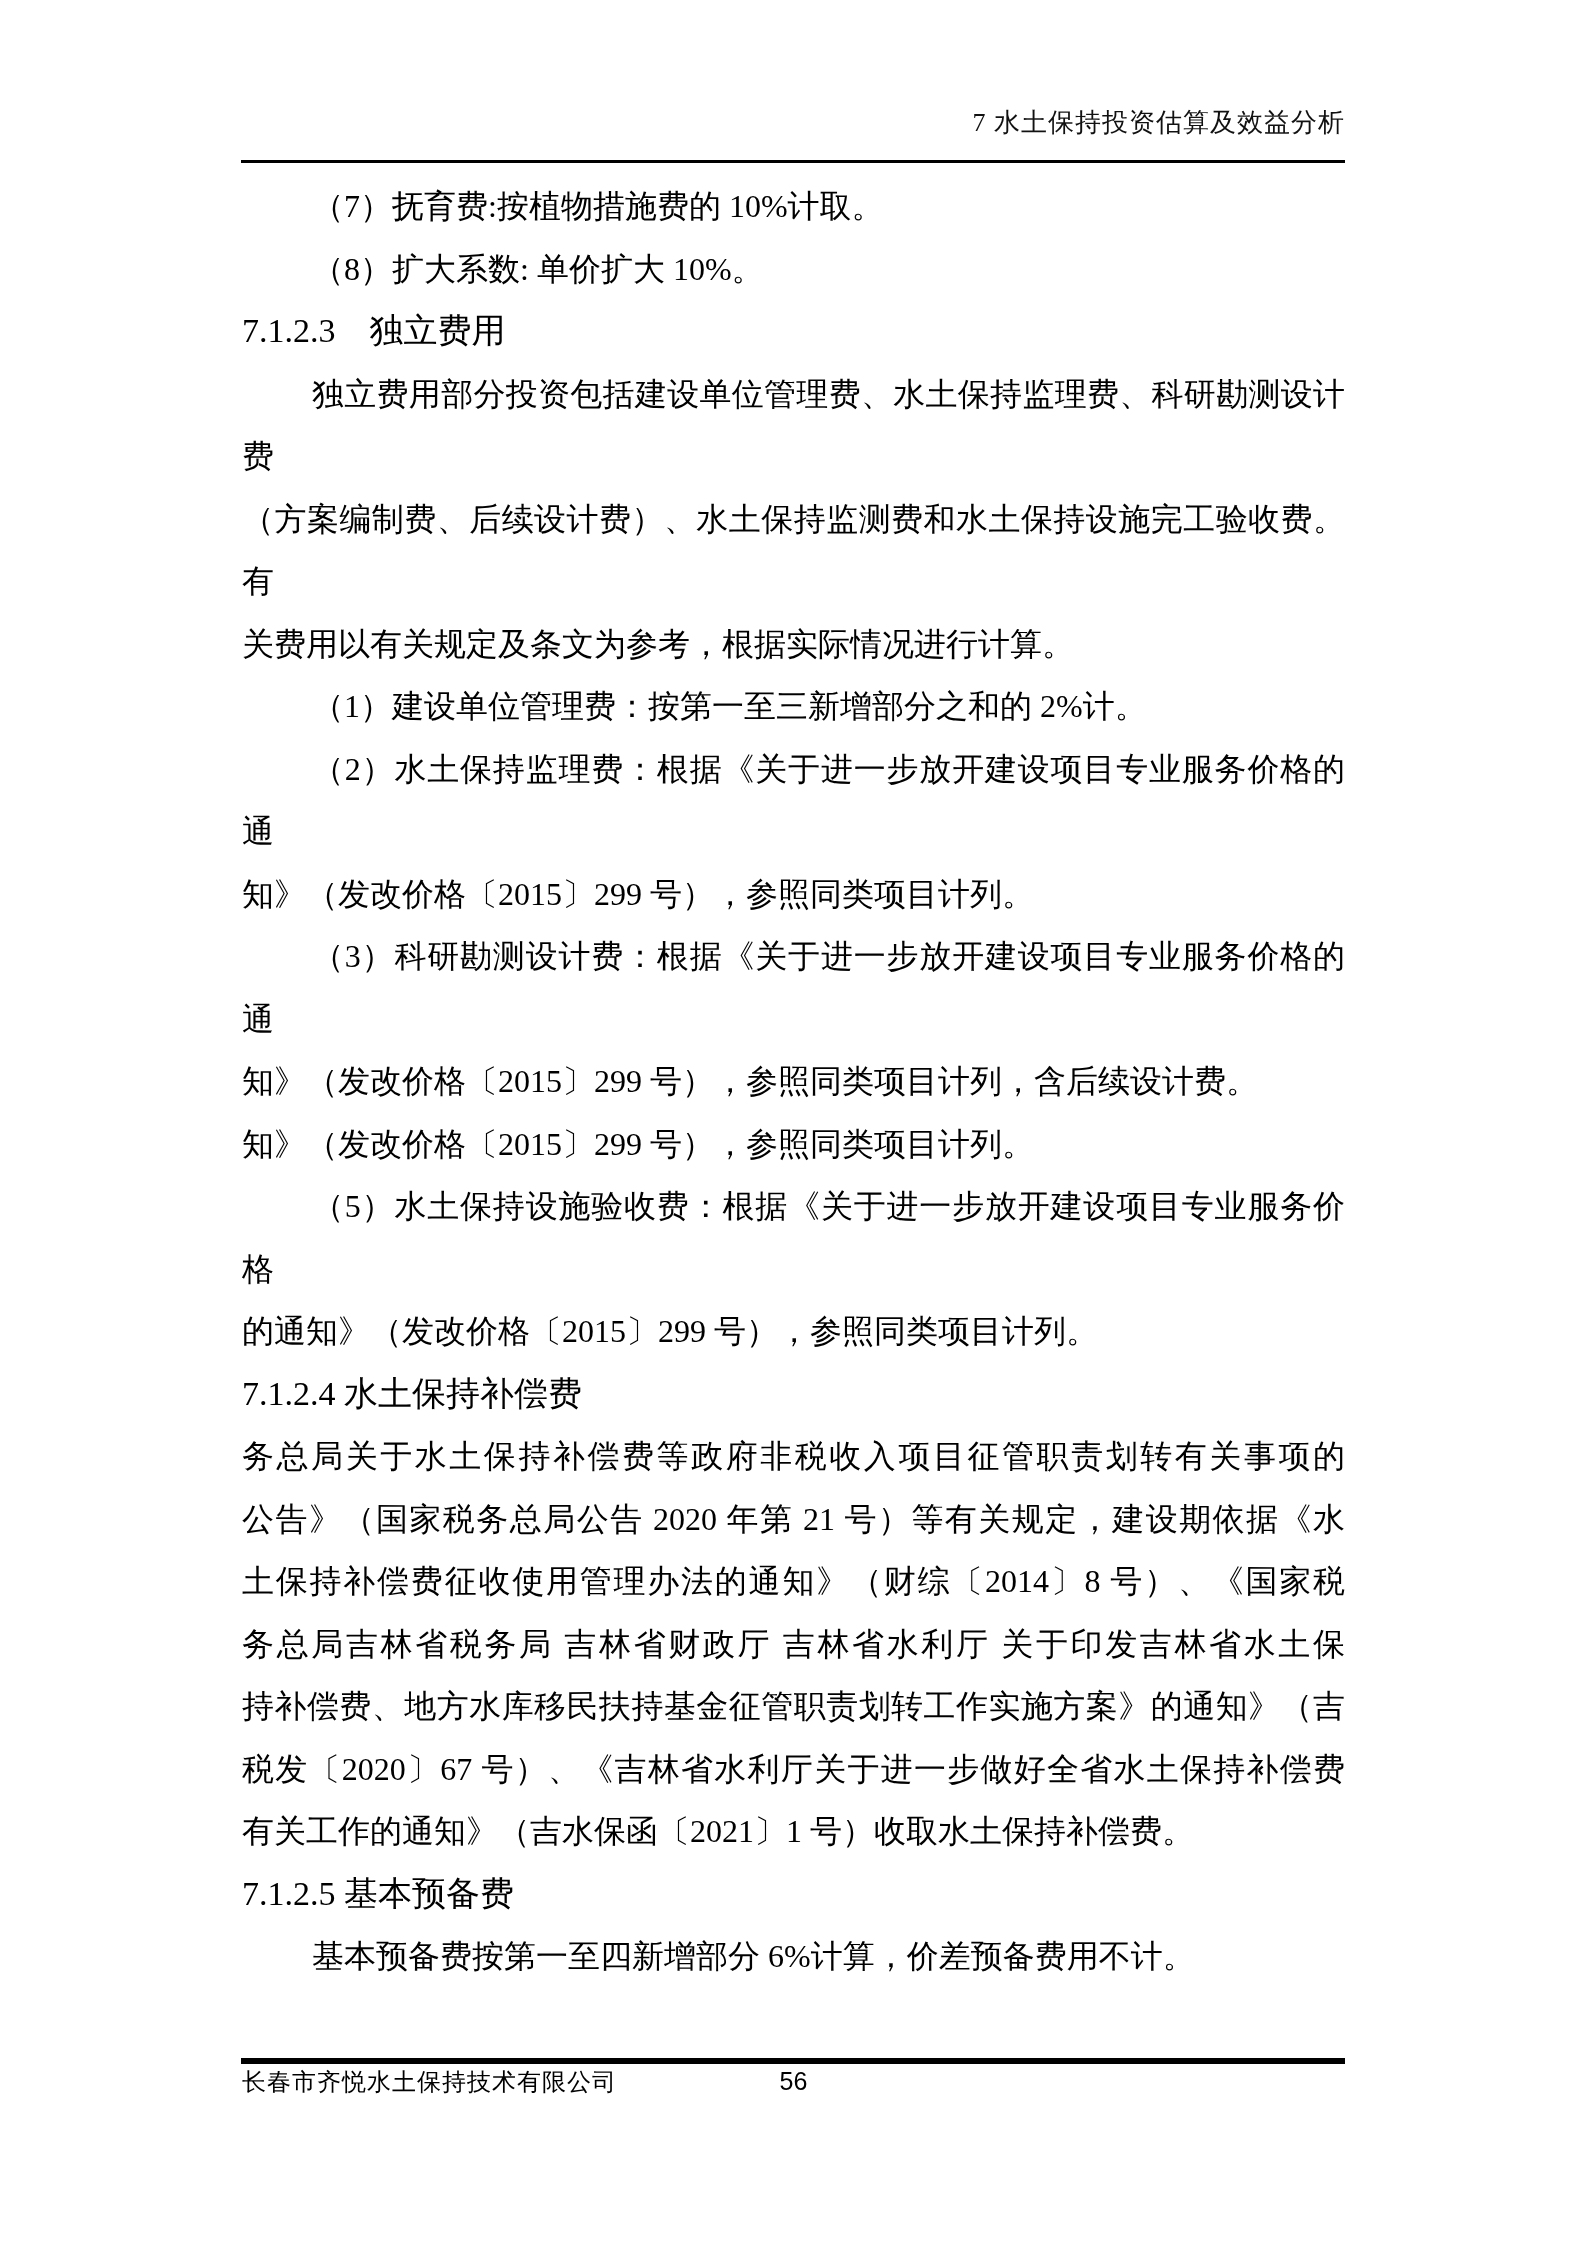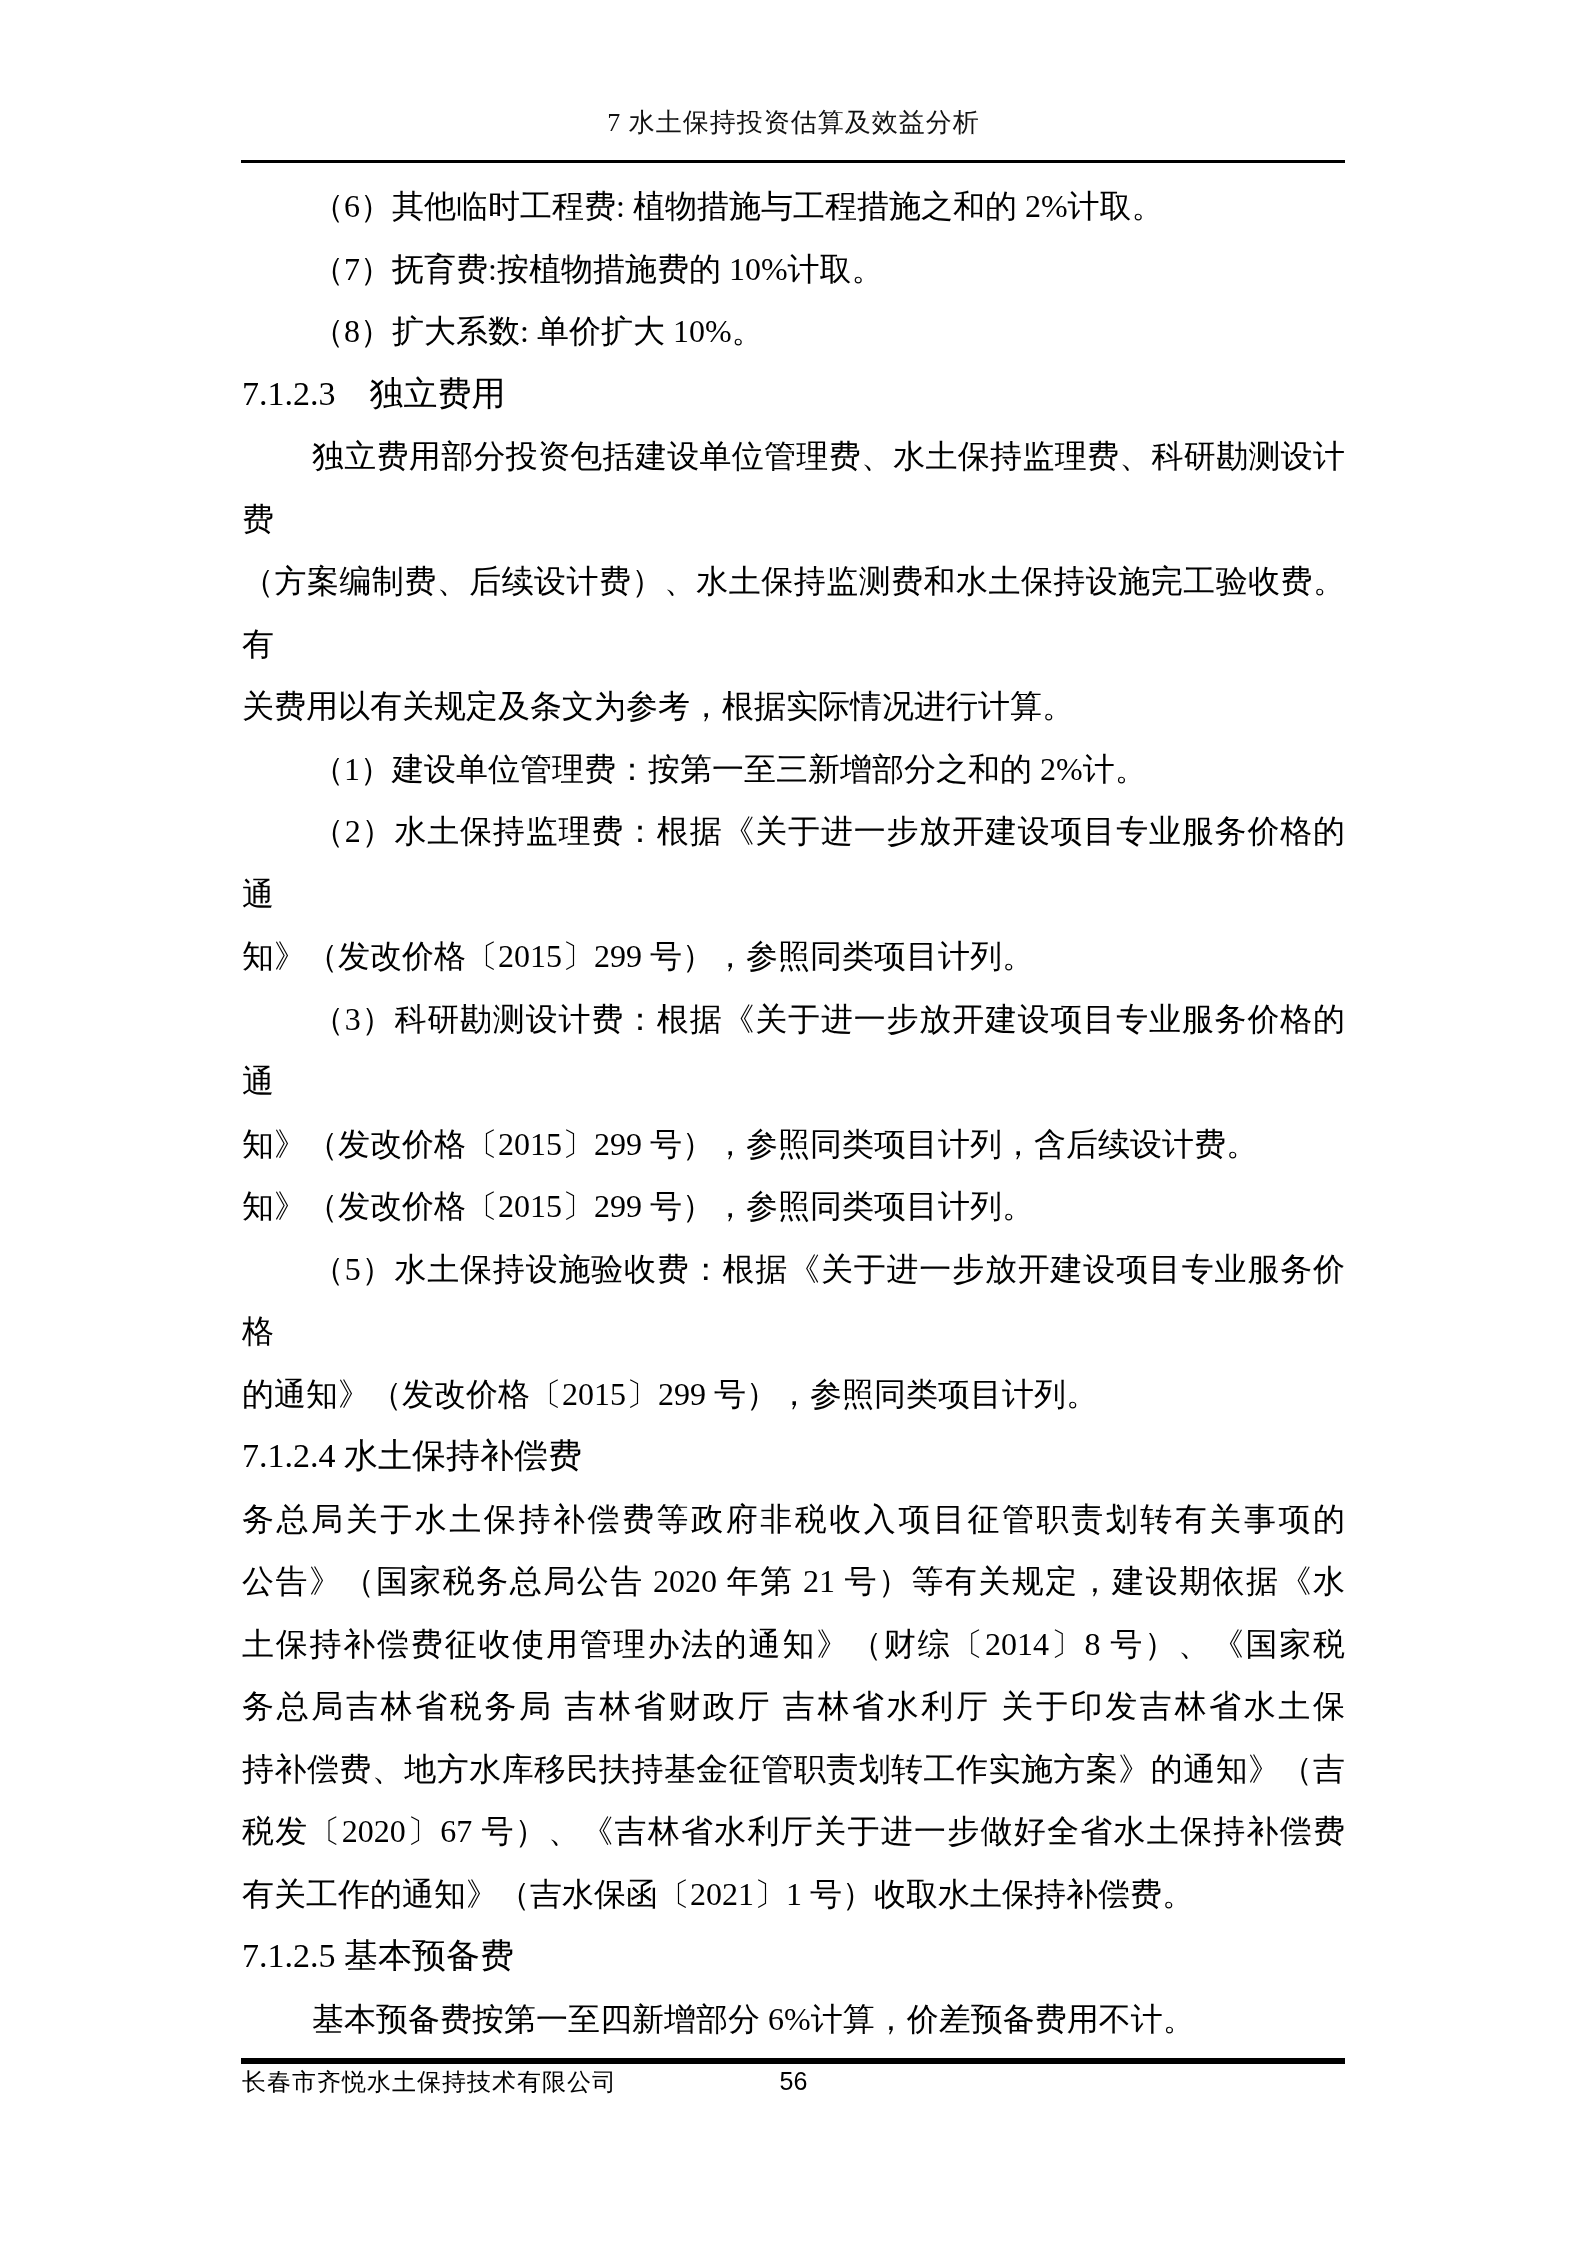--- a/index.html
+++ b/index.html
@@ -14,21 +14,21 @@
     background: #ffffff;
     font-family: "Liberation Serif", "DejaVu Serif", serif;
     color: #000000;
     overflow: hidden;
   }
   .header-title {
     position: absolute;
     top: 105px;
     left: 242px;
     width: 1103px;
-    text-align: center;
+    text-align: right;
     font-size: 26px;
     line-height: 36px;
     letter-spacing: 1px;
     color: #111;
   }
   .header-rule {
     position: absolute;
     top: 160px;
     left: 241px;
     width: 1104px;
@@ -87,21 +87,20 @@
 </style>
 </head>
 <body>
 
 <div class="page">
 
   <div class="header-title">7 水土保持投资估算及效益分析</div>
   <div class="header-rule"></div>
 
   <div class="body-text">
-    <div class="line indent">（6）其他临时工程费: 植物措施与工程措施之和的 2%计取。</div>
     <div class="line indent">（7）抚育费:按植物措施费的 10%计取。</div>
     <div class="line indent">（8）扩大系数: 单价扩大 10%。</div>
     <div class="line heading">7.1.2.3　独立费用</div>
     <div class="line indent full">独立费用部分投资包括建设单位管理费、水土保持监理费、科研勘测设计费</div>
     <div class="line full">（方案编制费、后续设计费）、水土保持监测费和水土保持设施完工验收费。有</div>
     <div class="line">关费用以有关规定及条文为参考，根据实际情况进行计算。</div>
     <div class="line indent">（1）建设单位管理费：按第一至三新增部分之和的 2%计。</div>
     <div class="line indent full">（2）水土保持监理费：根据《关于进一步放开建设项目专业服务价格的通</div>
     <div class="line">知》（发改价格〔2015〕299 号），参照同类项目计列。</div>
     <div class="line indent full">（3）科研勘测设计费：根据《关于进一步放开建设项目专业服务价格的通</div>

